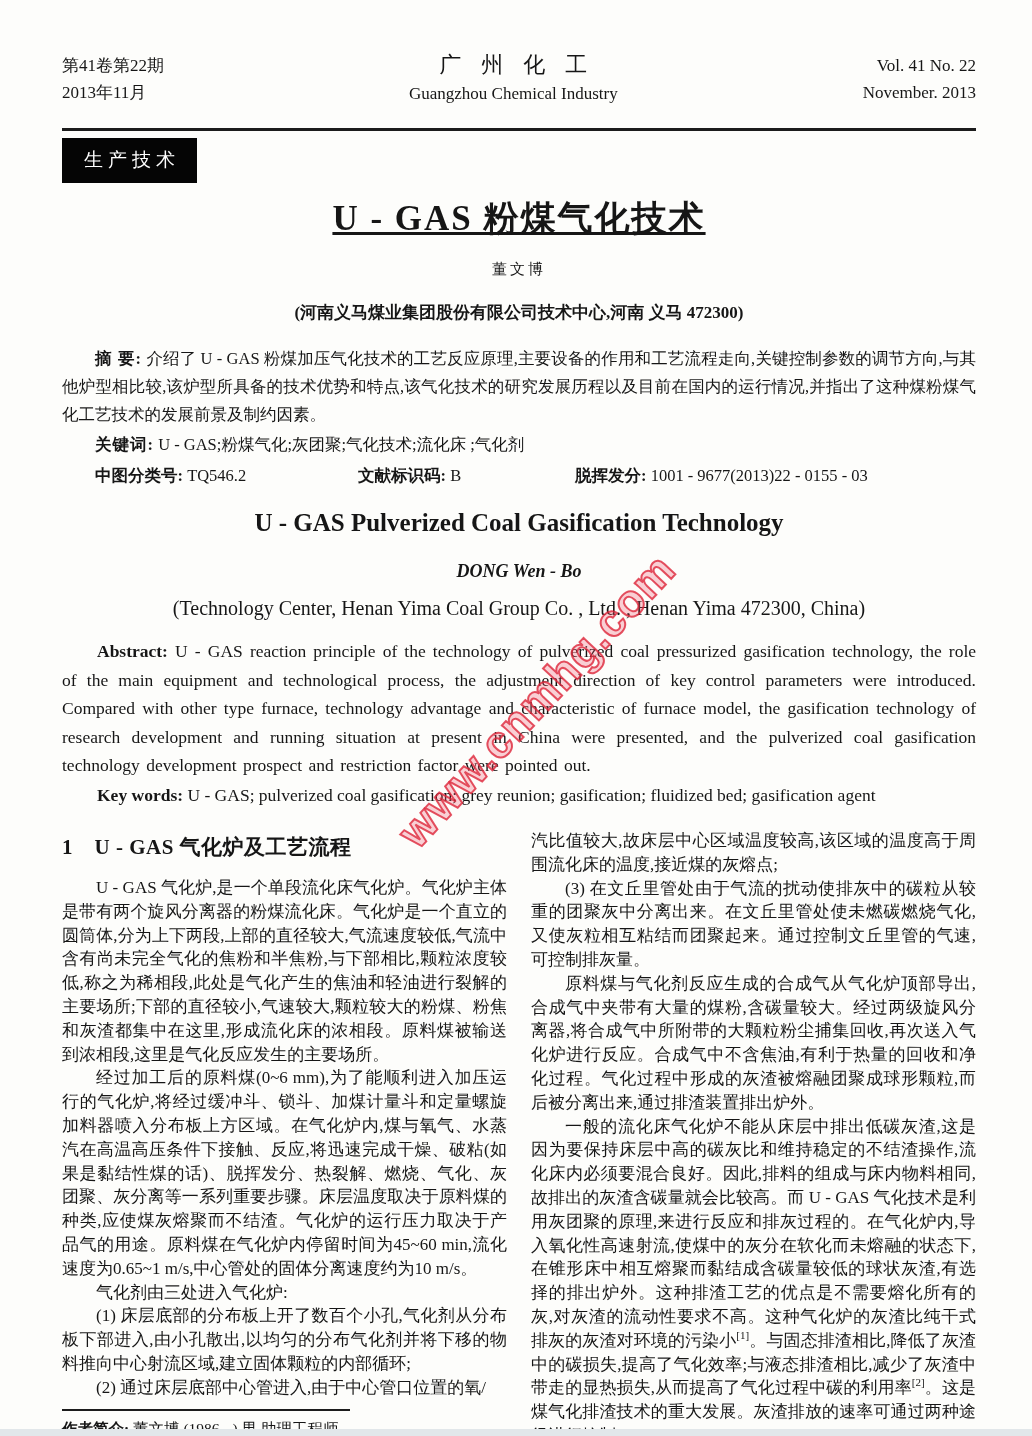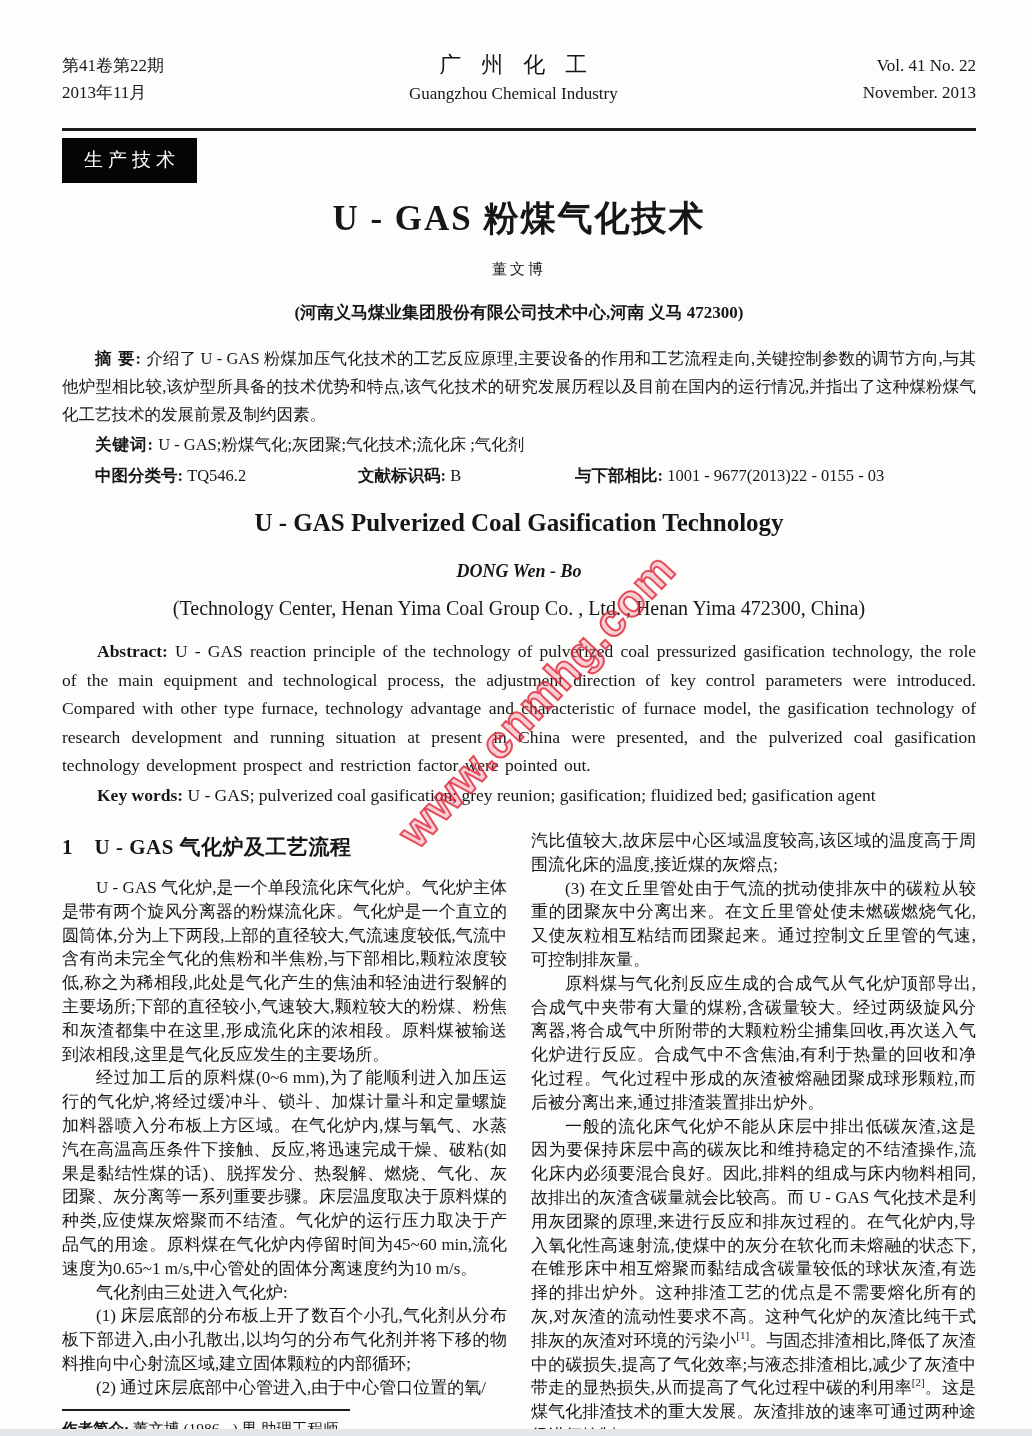--- a/index.html
+++ b/index.html
@@ -28,21 +28,21 @@
 
   
   .badge{
     position:absolute;left:62px;top:138px;
     background:#050505;color:#fff;
     font-size:19px;letter-spacing:5px;
     padding:9px 17px 10px 22px;
   }
 
   
-  .title-cn{text-align:center;font-size:35px;font-weight:bold;letter-spacing:2px;margin:66px 0 0;line-height:44px;}
+  .title-cn{text-align:center;font-size:35px;font-weight:bold;letter-spacing:2px;margin:66px 0 0;line-height:44px;text-decoration:underline;}
   .author-cn{text-align:center;font-size:15px;margin-top:19px;letter-spacing:3px;}
   .affil-cn{text-align:center;font-size:17px;margin-top:22px;font-weight:600;}
 
   .abstract-cn{font-size:16.5px;line-height:28px;text-align:justify;text-indent:2em;margin:21px 0 0;}
   .abstract-cn b,.keywords-cn b{letter-spacing:1px;}
   .keywords-cn{font-size:16.5px;line-height:28px;text-indent:2em;margin:2px 0 0;}
   .clc-line{display:flex;font-size:16.5px;line-height:30px;margin:2px 0 0;padding-left:2em;}
   .clc-item1{width:263px;}
   .clc-item2{width:217px;}
 
@@ -110,21 +110,21 @@
     <div class="author-cn">董文博</div>
     <div class="affil-cn">(河南义马煤业集团股份有限公司技术中心,河南  义马  472300)</div>
 
     <p class="abstract-cn"><b>摘  要:</b> <span>介绍了 U - GAS 粉煤加压气化技术的工艺反应原理,主要设备的作用和工艺流程走向,关键控制参数的调节方向,与其他炉型相比较,该炉型所具备的技术优势和特点,该气化技术的研究发展历程以及目前在国内的运行情况,并指出了这种煤粉煤气化工艺技术的发展前景及制约因素。</span></p>
 
     <p class="keywords-cn"><b>关键词:</b> <span>U - GAS;粉煤气化;灰团聚;气化技术;流化床 ;气化剂</span></p>
 
     <p class="clc-line">
       <span class="clc-item1"><b>中图分类号:</b> <span>TQ546.2</span></span>
       <span class="clc-item2"><b>文献标识码:</b> <span>B</span></span>
-      <span class="clc-item3"><b>与下部相比:</b> <span>1001 - 9677(2013)22 - 0155 - 03</span></span>
+      <span class="clc-item3"><b>脱挥发分:</b> <span>1001 - 9677(2013)22 - 0155 - 03</span></span>
     </p>
 
     <h2 class="title-en">U - GAS Pulverized Coal Gasification Technology</h2>
     <div class="author-en">DONG Wen - Bo</div>
     <div class="affil-en">(Technology Center, Henan Yima Coal Group Co. , Ltd. , Henan Yima 472300, China)</div>
 
     <p class="abstract-en"><b>Abstract:</b> <span>U - GAS reaction principle of the technology of pulverized coal pressurized gasification technology, the role of the main equipment and technological process, the adjustment direction of key control parameters were introduced. Compared with other type furnace, technology advantage and characteristic of furnace model, the gasification technology of research development and running situation at present in China were presented, and the pulverized coal gasification technology development prospect and restriction factor were pointed out.</span></p>
 
     <p class="keywords-en"><b>Key words:</b> <span>U - GAS; pulverized coal gasification; grey reunion; gasification; fluidized bed; gasification agent</span></p>
 

